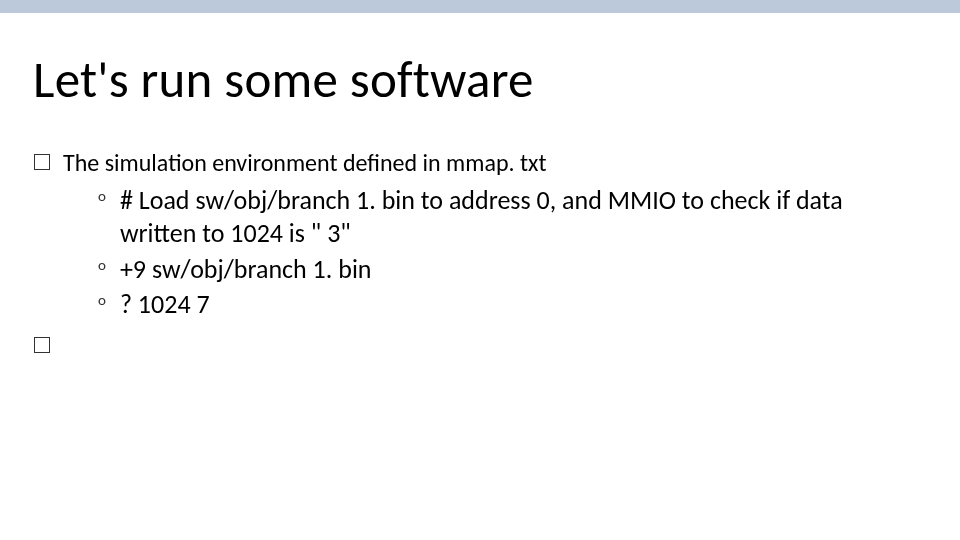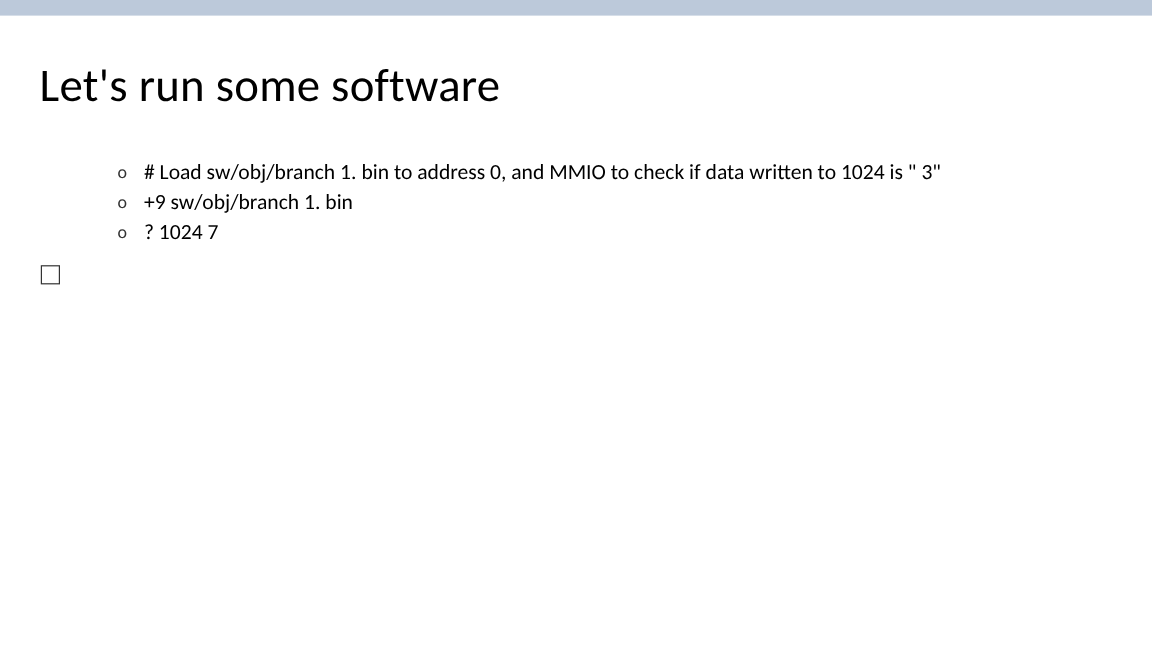--- a/index.html
+++ b/index.html
@@ -14,21 +14,21 @@
       font-family: "Segoe UI", Calibri, Arial, sans-serif;
       position: relative;
       overflow: hidden;
     }
     .top-bar {
       width: 100%;
       height: 13px;
       background: #bcc9da;
     }
     .slide-title {
-      font-size: 39px;
+      font-size: 51px;
       font-weight: 400;
       color: #000000;
       margin: 35px 0 0 33px;
       letter-spacing: 0.2px;
     }
     .content {
       margin: 37px 0 0 34px;
       color: #000000;
     }
     .bullet-top {
@@ -59,35 +59,39 @@
     }
     .subitem .circle-icon {
       flex-shrink: 0;
       font-size: 15px;
       color: #333333;
       margin-top: 5px;
       margin-right: 14px;
       line-height: 1;
     }
     .subitem .subtext {
-      font-size: 18px;
+      font-size: 26px;
       font-weight: 400;
       line-height: 1.28;
       max-width: 770px;
     }
   </style>
 </head>
 <body>
 
 <div class="top-bar"></div>
 
 <h1 class="slide-title">Let's run some software</h1>
 
 <div class="content">
 
+  <div class="bullet-top">
+    <span class="checkbox-icon"></span>
+    <span class="label">The simulation environment defined in mmap. txt</span>
+  </div>
   <div class="sublist">
     <div class="subitem">
       <span class="circle-icon">o</span>
       <span class="subtext"># Load sw/obj/branch 1. bin to address 0, and MMIO to check if data written to 1024 is " 3"</span>
     </div>
     <div class="subitem">
       <span class="circle-icon">o</span>
       <span class="subtext">+9 sw/obj/branch 1. bin</span>
     </div>
     <div class="subitem">

